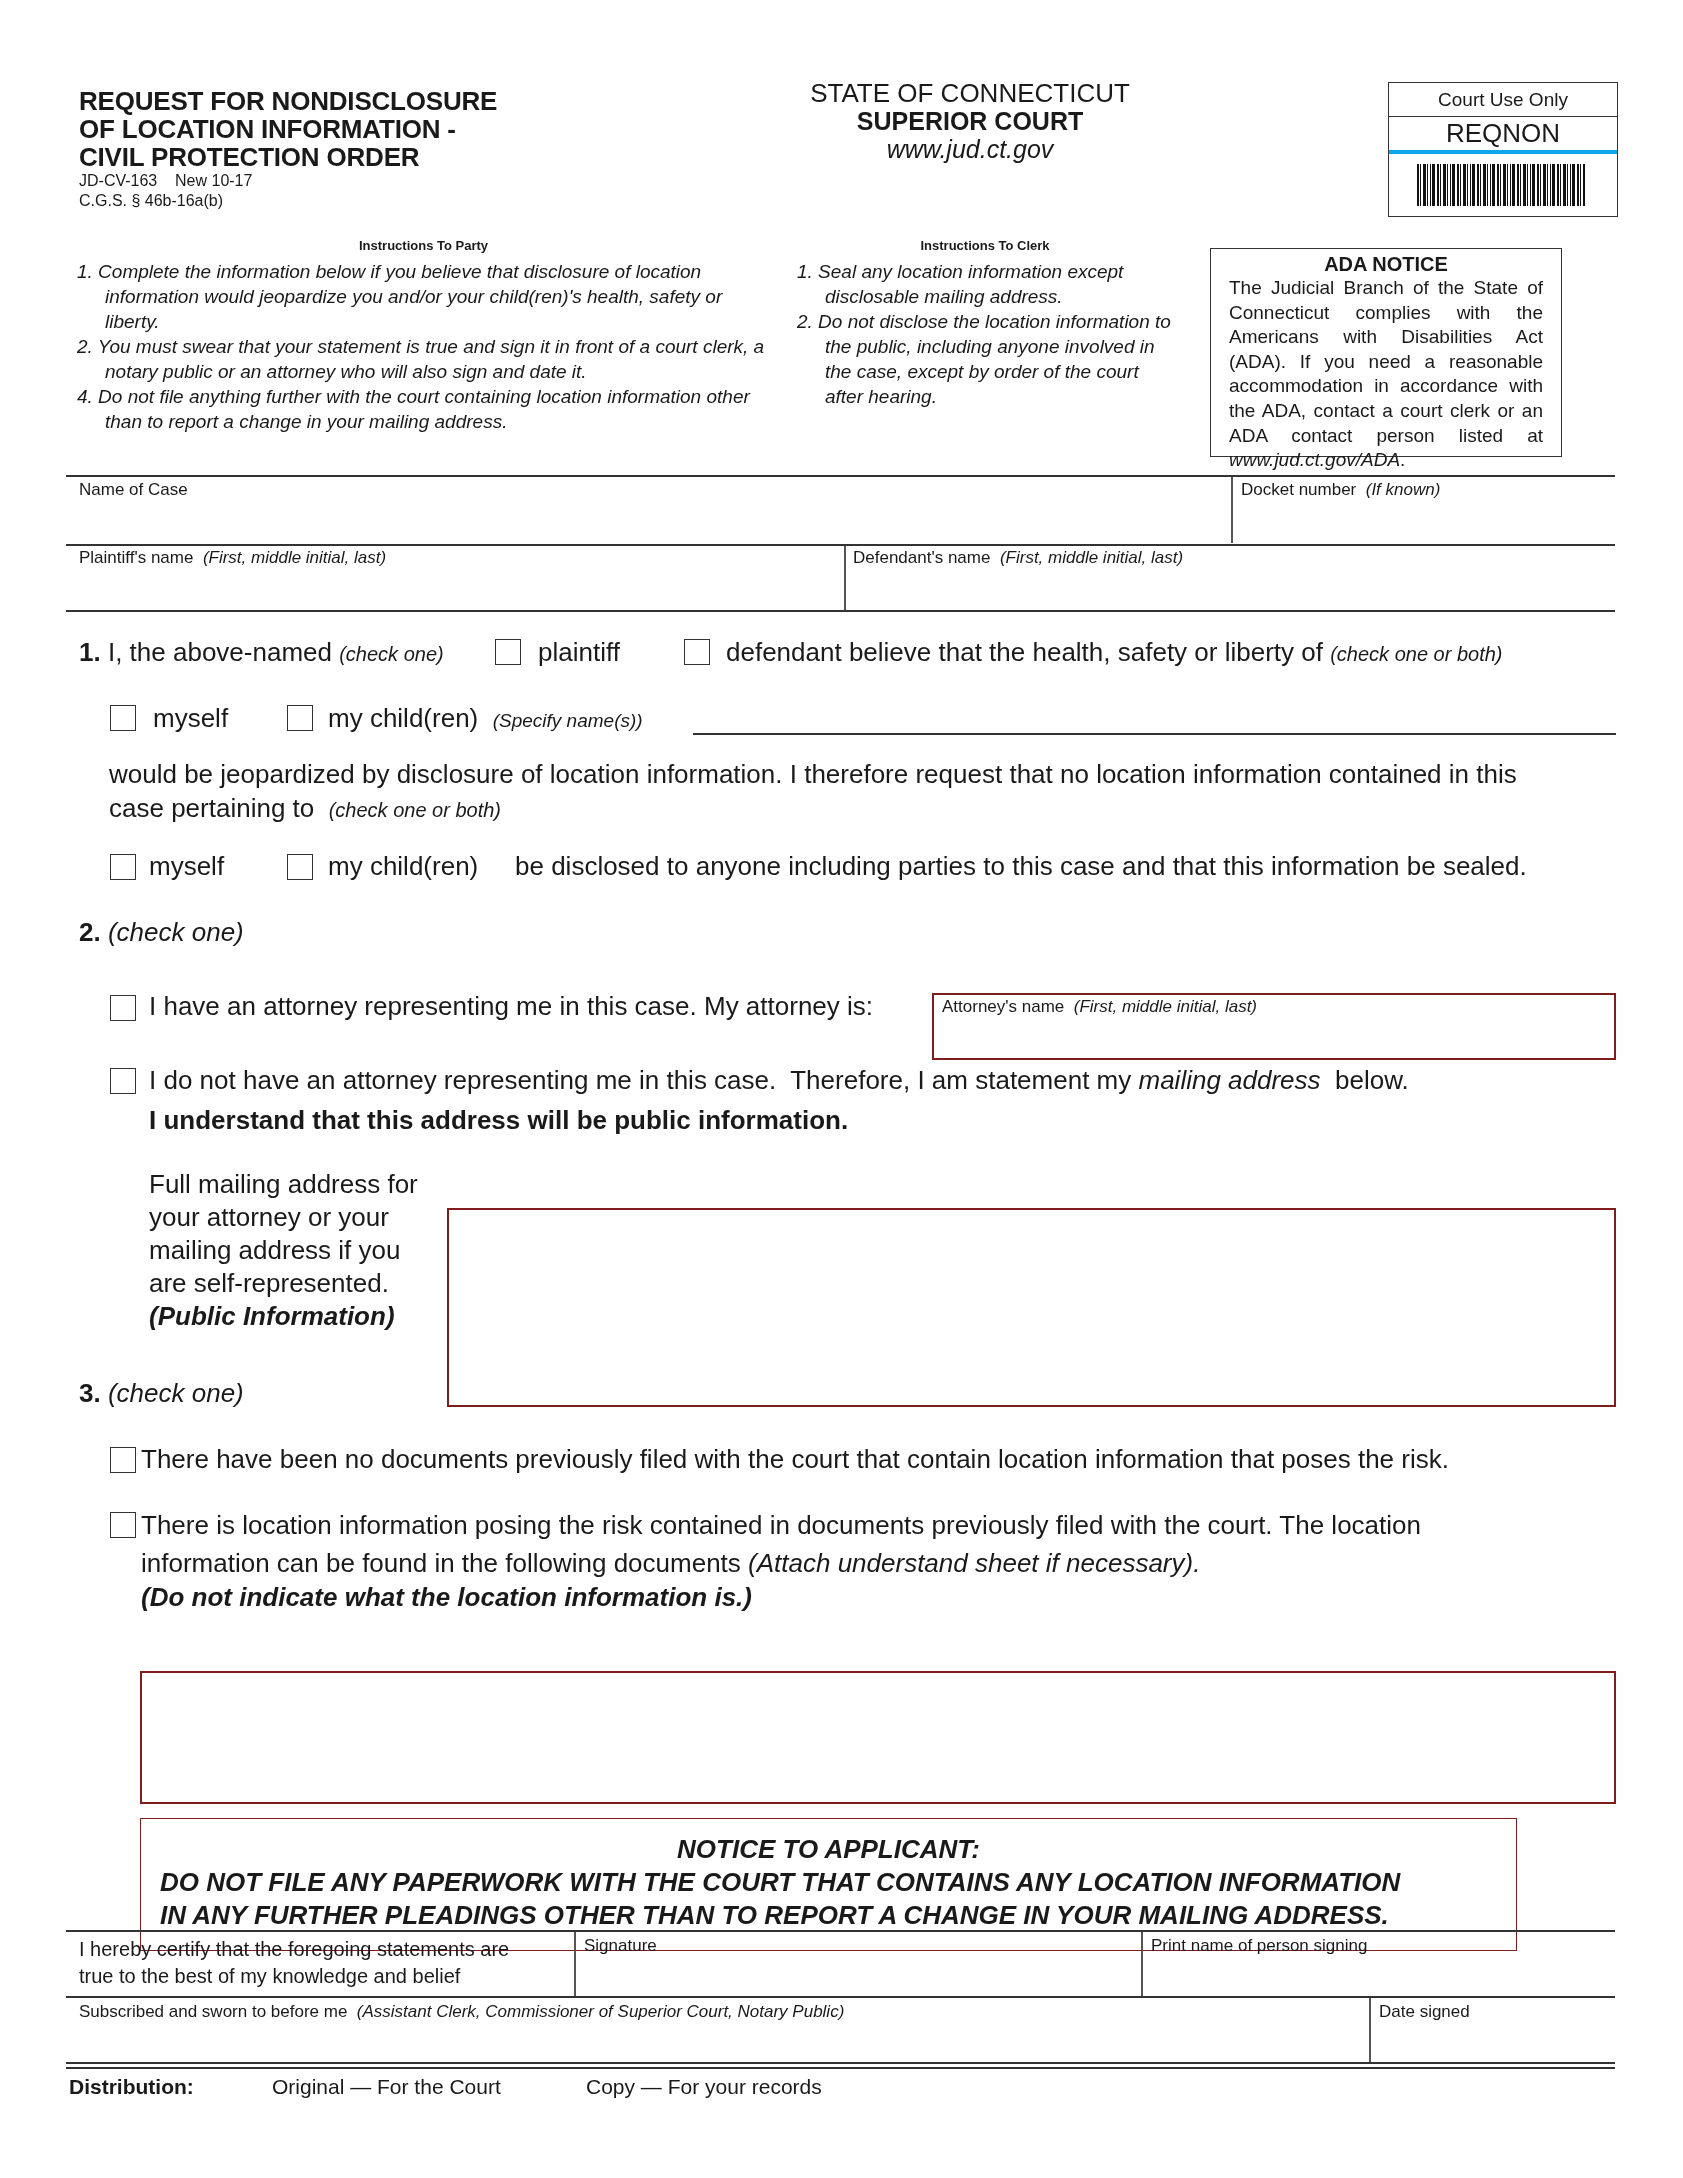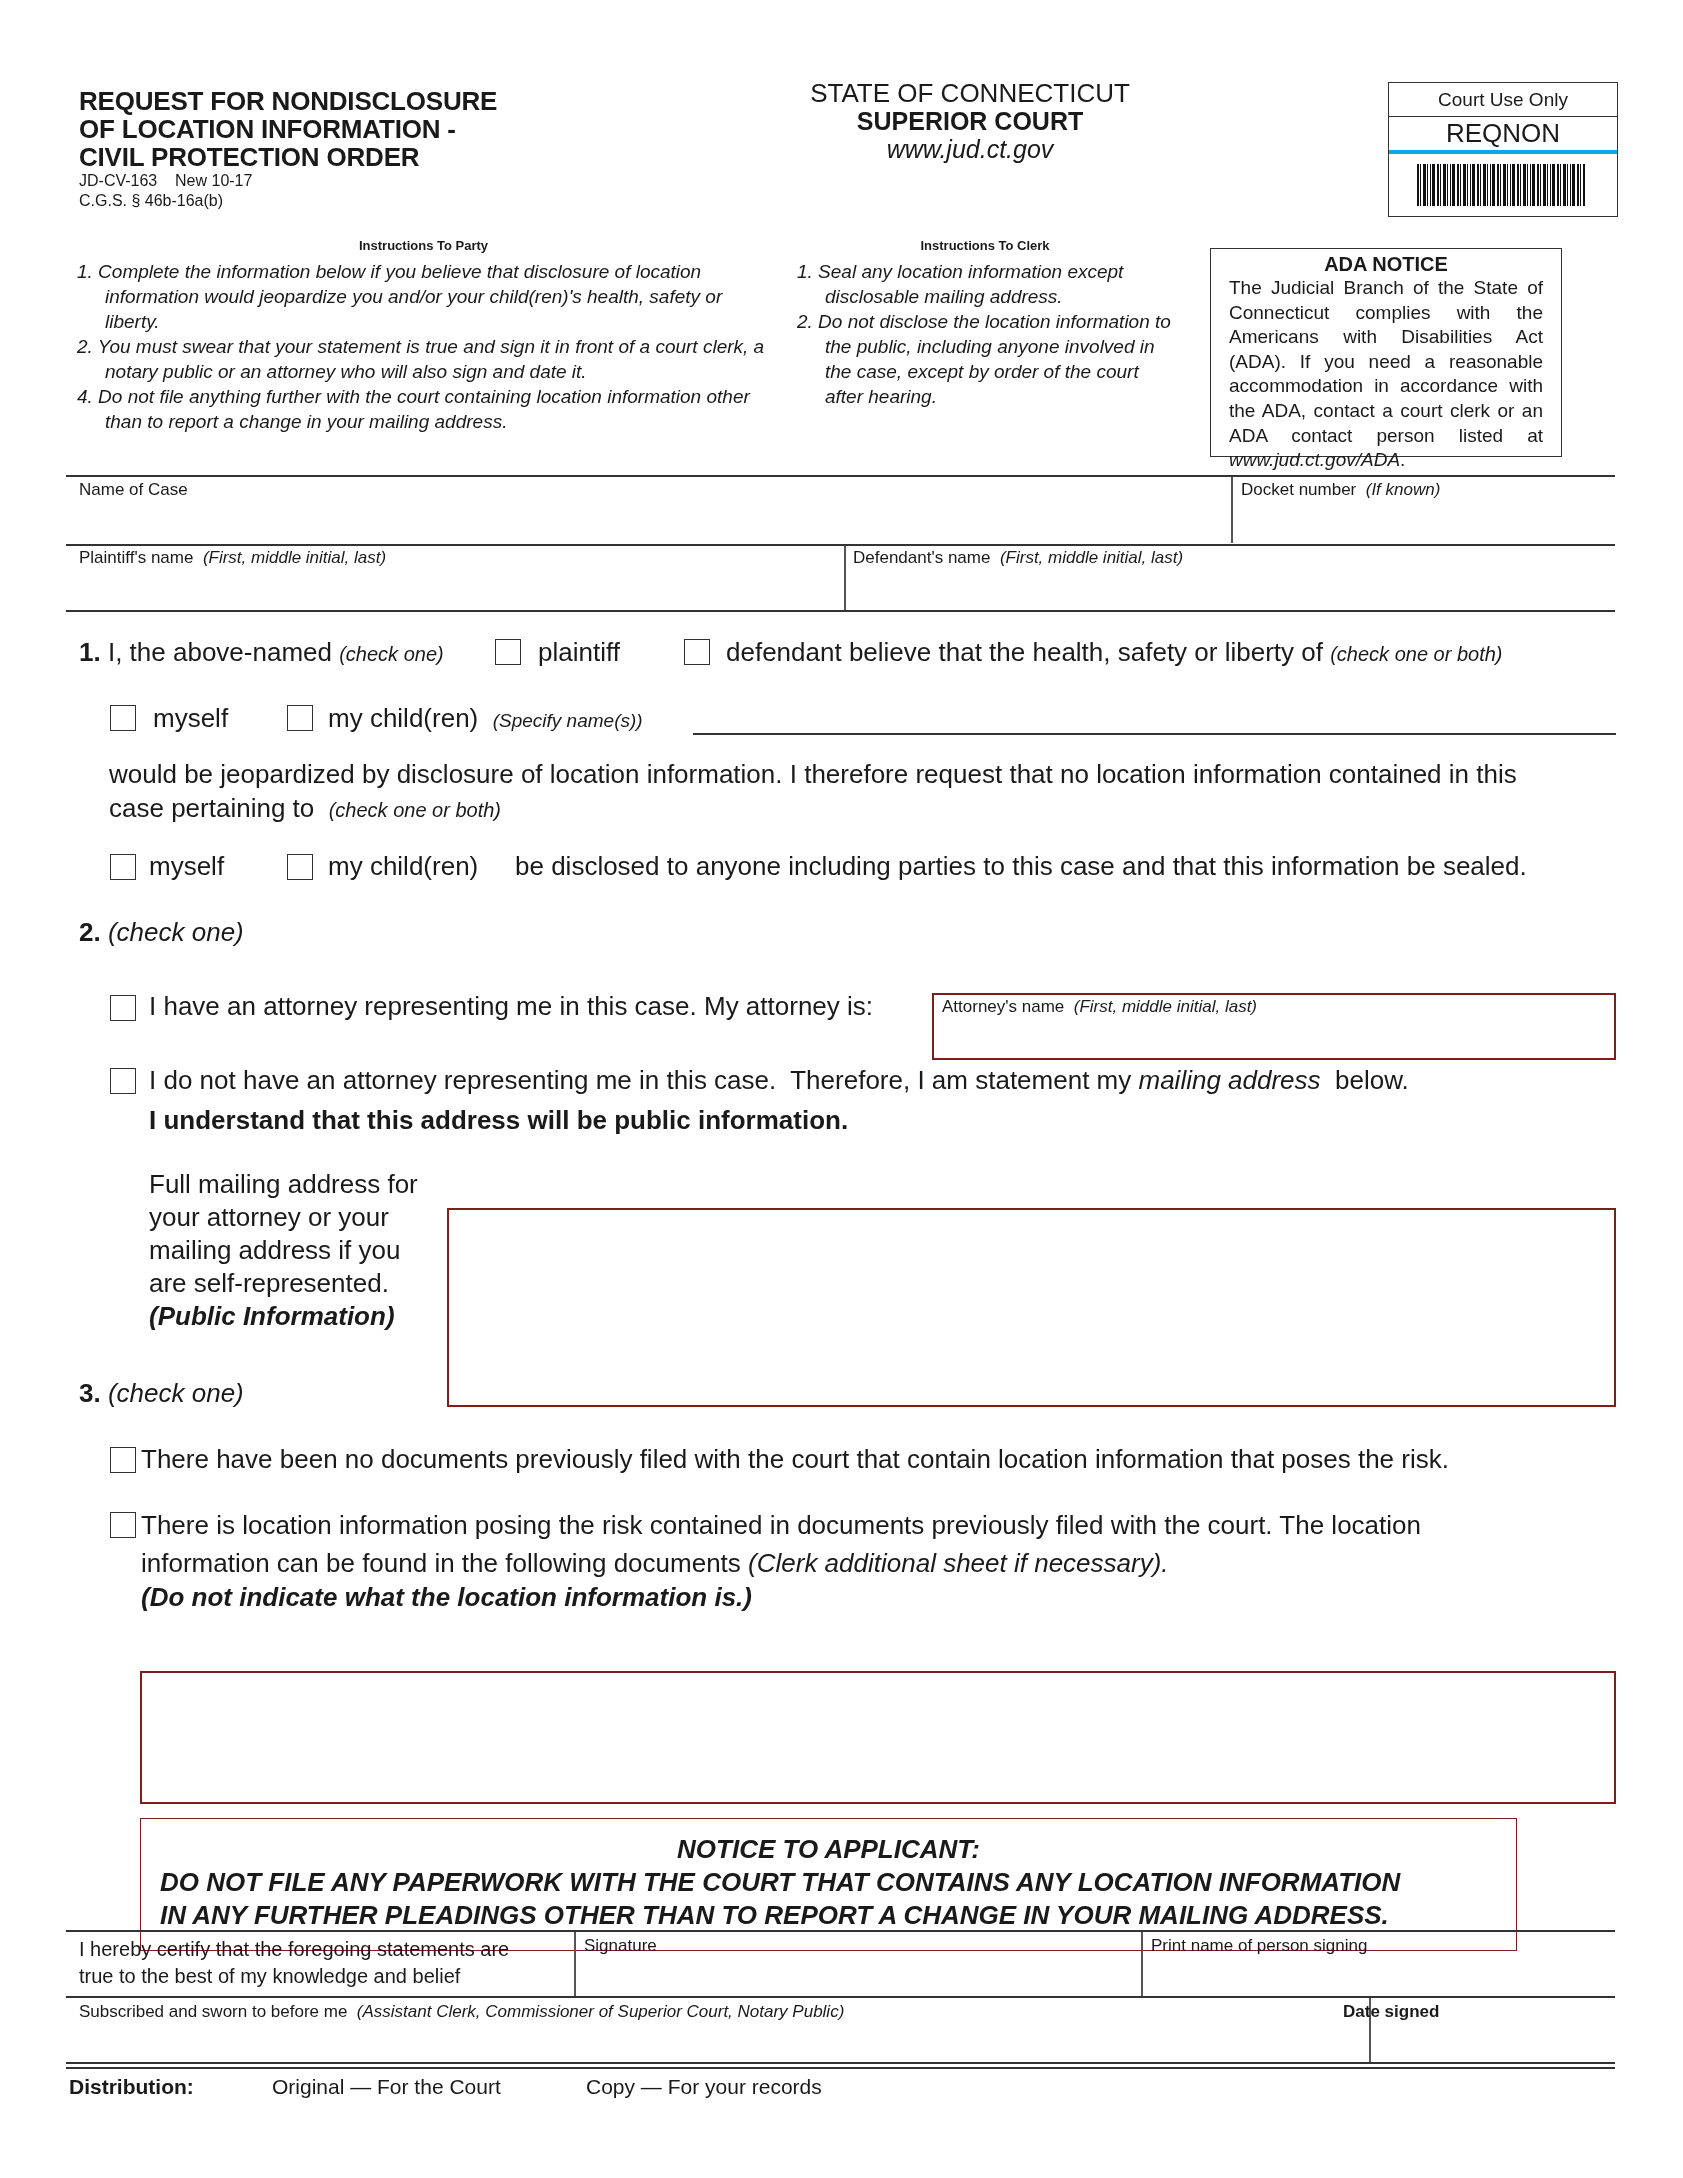--- a/index.html
+++ b/index.html
@@ -178,21 +178,21 @@
   <span class="b">3.</span>
   <span class="it">(check one)</span>
 </div>
 
 <div class="cb" style="left:110px; top:1447px;"></div>
 <div class="t" style="left:141px; top:1443px;">There have been no documents previously filed with the court that contain location information that poses the risk.</div>
 
 <div class="cb" style="left:110px; top:1512px;"></div>
 <div class="t" style="left:141px; top:1509px;">There is location information posing the risk contained in documents previously filed with the court. The location</div>
 <div class="t" style="left:141px; top:1547px;">
-  <span style="white-space:pre">information can be found in the following documents </span><span class="it">(Clerk additional sheet if necessary).</span>
+  <span style="white-space:pre">information can be found in the following documents </span><span class="it">(Attach understand sheet if necessary).</span>
 </div>
 <div class="t b it" style="left:141px; top:1581px;">(Do not indicate what the location information is.)</div>
 
 <div class="box" style="left:140px; top:1635px; width:1476px; height:133px;"></div>
 
 <div class="box" style="left:140px; top:1782px; width:1377px; height:133px; border-width:1.5px;">
   <div class="notice" style="text-align:center; margin-top:14px;">NOTICE TO APPLICANT:</div>
   <div class="notice" style="padding-left:19px; white-space:nowrap;">DO NOT FILE ANY PAPERWORK WITH THE COURT THAT CONTAINS ANY LOCATION INFORMATION</div>
   <div class="notice" style="padding-left:19px; white-space:nowrap;">IN ANY FURTHER PLEADINGS OTHER THAN TO REPORT A CHANGE IN YOUR MAILING ADDRESS.</div>
 </div>
@@ -211,20 +211,20 @@
 </div>
 <div class="abs" style="left:576px; top:1932px; width:565px; height:64px;">
   <span class="flabel" style="left:8px; top:4px;">Signature</span>
 </div>
 <div class="abs" style="left:1143px; top:1932px; width:472px; height:64px;">
   <span class="flabel" style="left:8px; top:4px;">Print name of person signing</span>
 </div>
 <div class="abs" style="left:66px; top:1998px; width:1303px; height:64px;">
   <span class="flabel" style="left:13px; top:4px; white-space:nowrap;"><span>Subscribed and sworn to before me</span>&nbsp; <span class="it">(Assistant Clerk, Commissioner of Superior Court, Notary Public)</span></span>
 </div>
-<div class="abs" style="left:1335px; top:1998px; width:245px; height:60px;font-weight:bold;">
+<div class="abs" style="left:1371px; top:1998px; width:245px; height:60px;">
   <span class="flabel" style="left:8px; top:4px;">Date signed</span>
 </div>
 
 <div class="abs b" style="left:69px; top:2074px; font-size:21px; line-height:26px;">Distribution:</div>
 <div class="abs" style="left:272px; top:2074px; font-size:21px; line-height:26px;">Original — For the Court</div>
 <div class="abs" style="left:586px; top:2074px; font-size:21px; line-height:26px;">Copy — For your records</div>
 
 
 </body></html>

